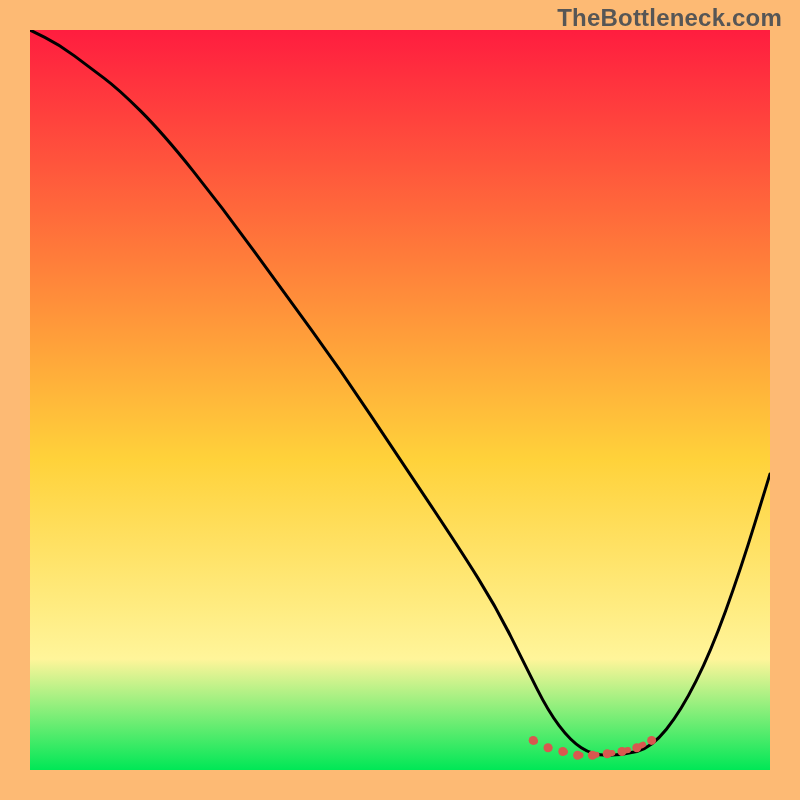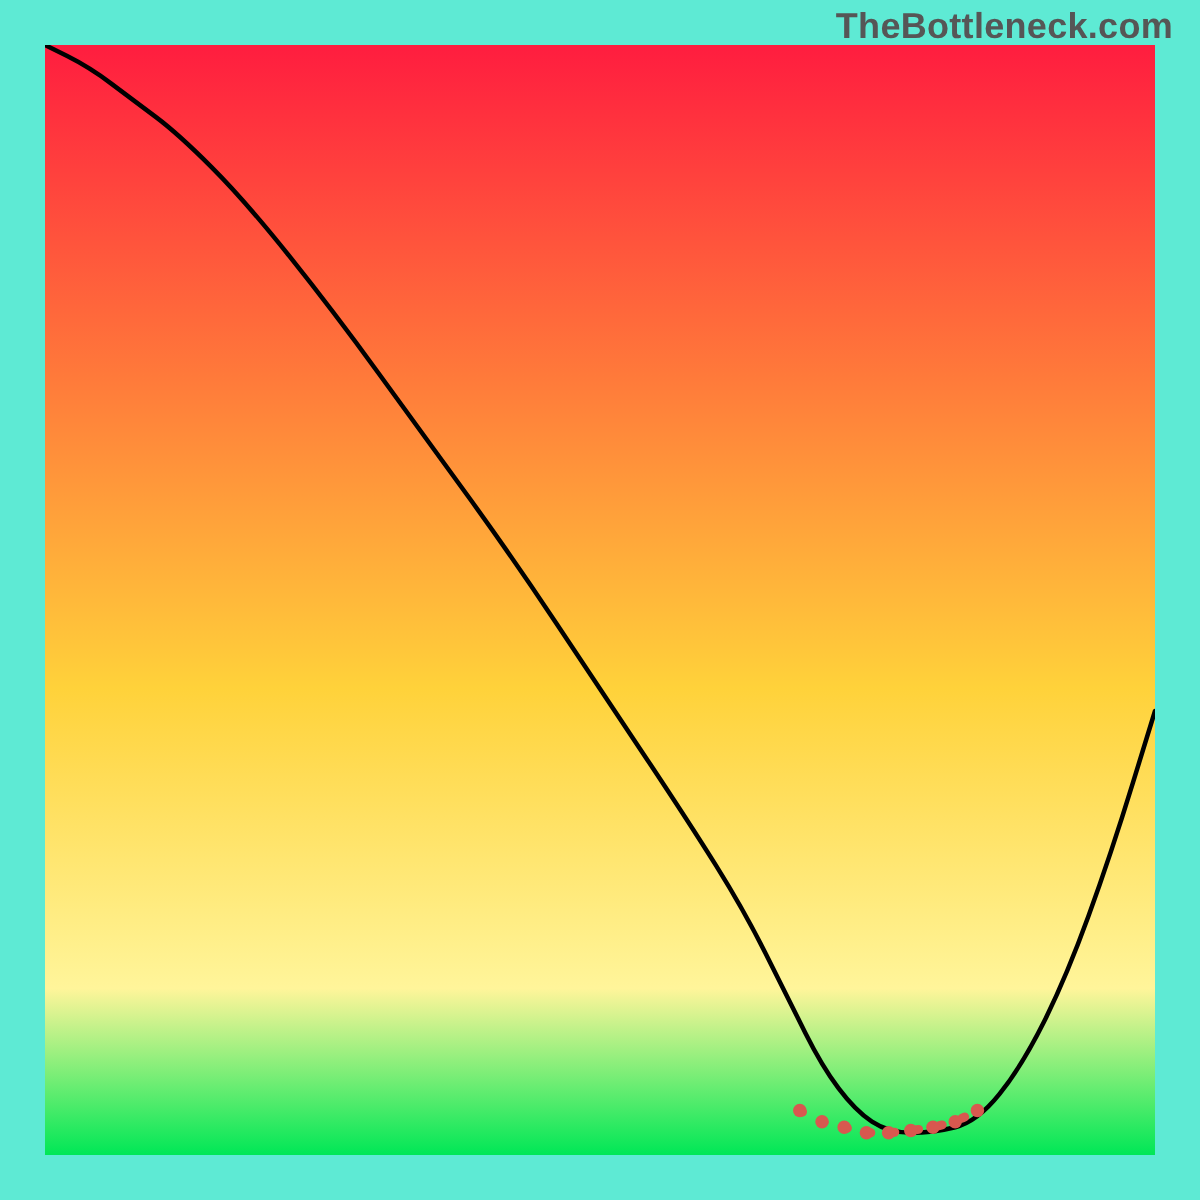--- a/index.html
+++ b/index.html
@@ -1,21 +1,21 @@
 <!DOCTYPE html>
 <html><head>
 <meta charset="utf-8">
 <style>
   * { margin: 0; padding: 0; box-sizing: border-box; }
   html, body { width: 800px; height: 800px; overflow: hidden; background: #000; }
   .frame {
     position: relative;
     width: 800px;
     height: 800px;
-    background: #5eead4;
+    background: #fdba74;
   }
   .watermark {
     position: absolute;
     top: 4px;
     right: 18px;
     font-family: Arial, Helvetica, sans-serif;
     font-size: 24px;
     font-weight: bold;
     color: #565656;
     letter-spacing: 0.2px;

